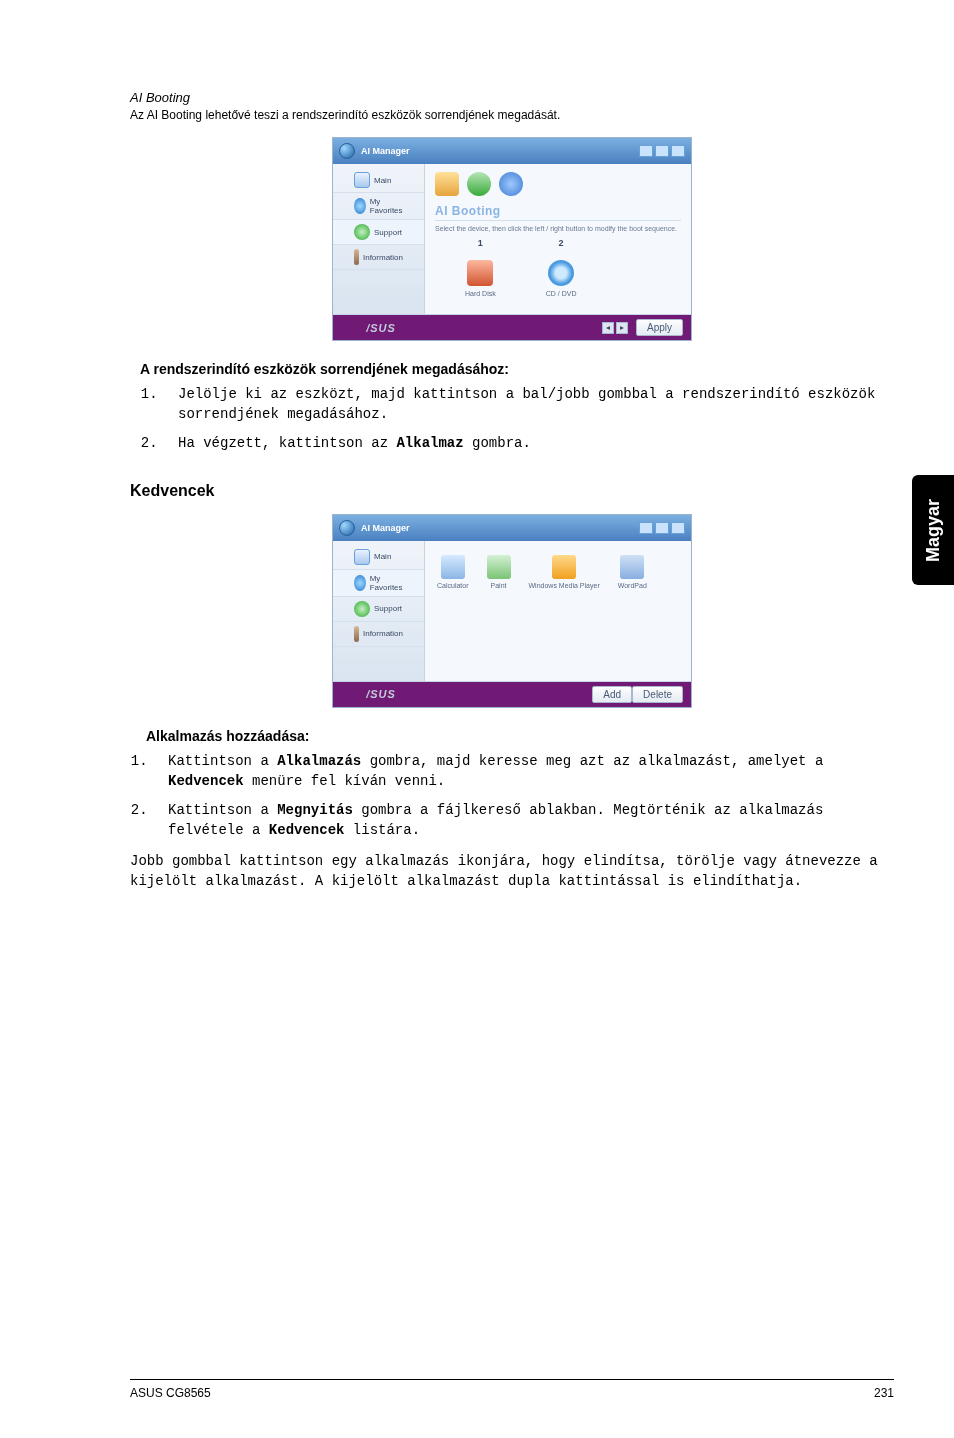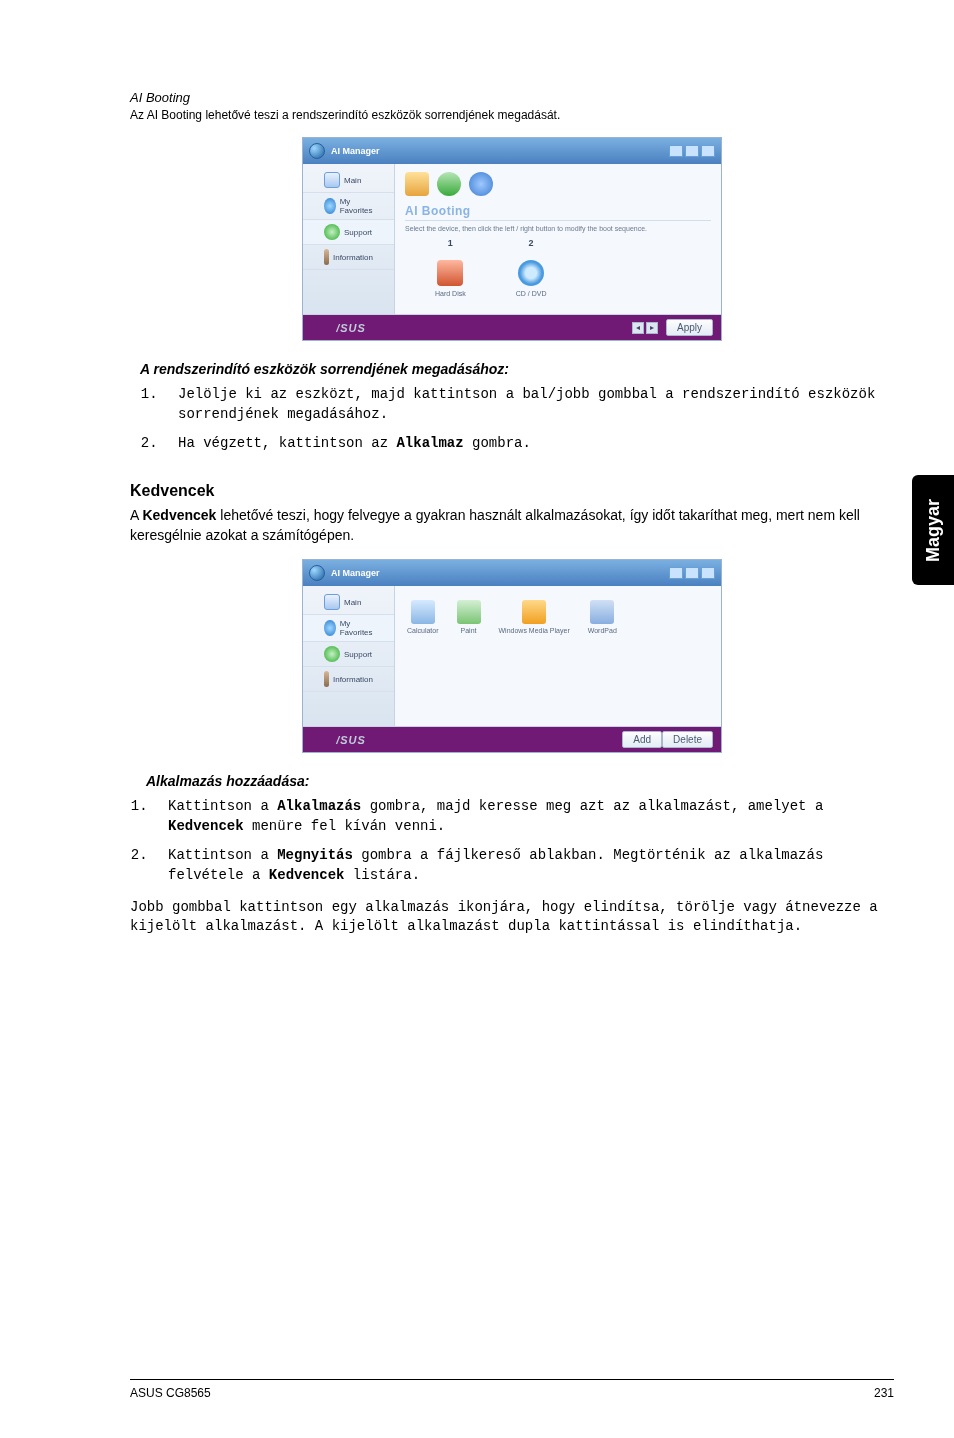--- a/index.html
+++ b/index.html
@@ -31,21 +31,21 @@
     justify-content: center;
     font-weight: bold;
     font-size: 18px;
     border-radius: 0 6px 6px 0;
   }
   .italic-heading { font-style: italic; font-size: 13px; margin-bottom: 2px; }
   .body-text { font-size: 12px; line-height: 1.35; }
   .bold { font-weight: bold; }
   .screenshot {
     margin: 14px auto 20px auto;
-    width: 420px;
+    width: 360px;
   }
   .win {
     border: 1px solid #9bb3cf;
     background: #e8eef4;
     font-size: 9px;
     color: #446;
   }
   .win-titlebar {
     height: 26px;
     background: linear-gradient(#7ab0e0,#4a80c0);
@@ -113,21 +113,21 @@
     font-size:10px; padding:2px 10px; background:linear-gradient(#fdfdfd,#e4ecf4);
     border:1px solid #aab8cc; border-radius:2px; color:#4a5a74;
   }
   .fav-grid { display:flex; gap:18px; padding:6px 2px; }
   .fav-item { text-align:center; font-size:7px; color:#5a6a84; }
   .fav-ic { width:24px; height:24px; margin:0 auto 3px auto; border-radius:3px; }
   .fi1 { background: linear-gradient(#d6eaff,#8ab6e4); }
   .fi2 { background: linear-gradient(#d4f0d4,#7ac474); }
   .fi3 { background: linear-gradient(#ffd98a,#f0a020); }
   .fi4 { background: linear-gradient(#d0e0f4,#88aee0); }
-  .steps-title { font-weight:bold; font-size:14px; margin:10px 0 8px 10px;font-style:italic; }
+  .steps-title { font-weight:bold; font-size:14px; margin:10px 0 8px 10px; }
   ol.steps { list-style: decimal; margin-left:10px; padding-left:26px;font-family:Liberation Mono, monospace; }
   ol.steps li { font-size:14px; line-height:1.4; padding-left:12px; margin-bottom:10px; }
   h3.kedv { font-weight:bold; font-size:16px; margin:28px 0 6px 0; }
   .para { font-size:14px; line-height:1.4; margin-bottom:4px; }
   .page-footer {
     position:absolute; bottom:38px; left:130px; right:60px;
     border-top:1px solid #000; padding-top:6px;
     display:flex; justify-content:space-between; font-size:12px;
   }
 </style>
@@ -208,23 +208,20 @@
     </div>
   </div>
 
   <div class="steps-title">A rendszerindító eszközök sorrendjének megadásához:</div>
   <ol class="steps">
     <li><span>Jelölje ki az eszközt, majd kattintson a bal/jobb gombbal a rendszerindító eszközök sorrendjének megadásához.</span></li>
     <li><span>Ha végzett, kattintson az </span><span class="bold">Alkalmaz</span><span> gombra.</span></li>
   </ol>
 
   <h3 class="kedv">Kedvencek</h3>
-  <p class="para">
-    <span>A </span><span class="bold">Kedvencek</span><span> lehetővé teszi, hogy felvegye a gyakran használt alkalmazásokat, így időt takaríthat meg, mert nem kell keresgélnie azokat a számítógépen.</span>
-  </p>
 
   <div class="screenshot" style="margin-top:14px;">
     <div class="win">
       <div class="win-titlebar">
         <div style="display:flex;align-items:center;">
           <span class="globe"></span>
           <span>AI Manager</span>
         </div>
         <div class="tright">
           <span class="wbtn"></span>

